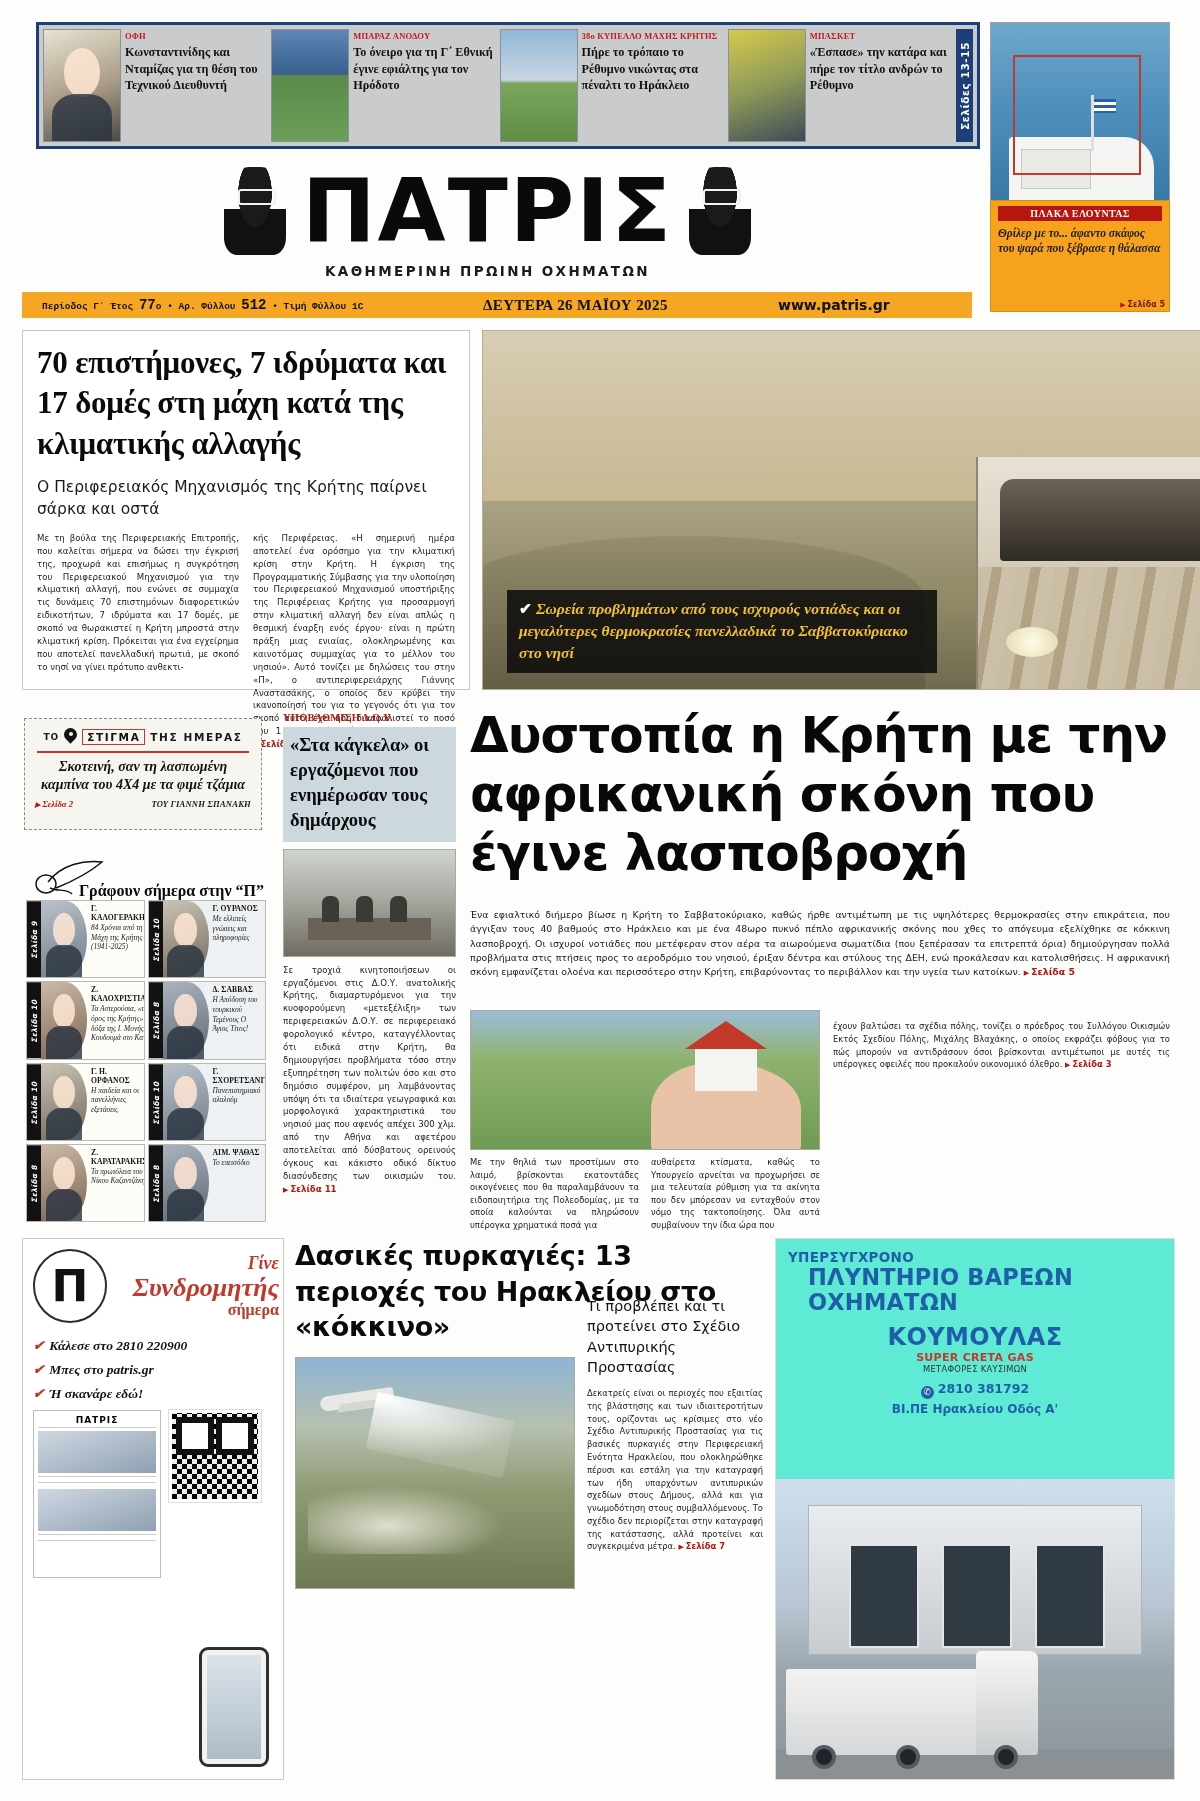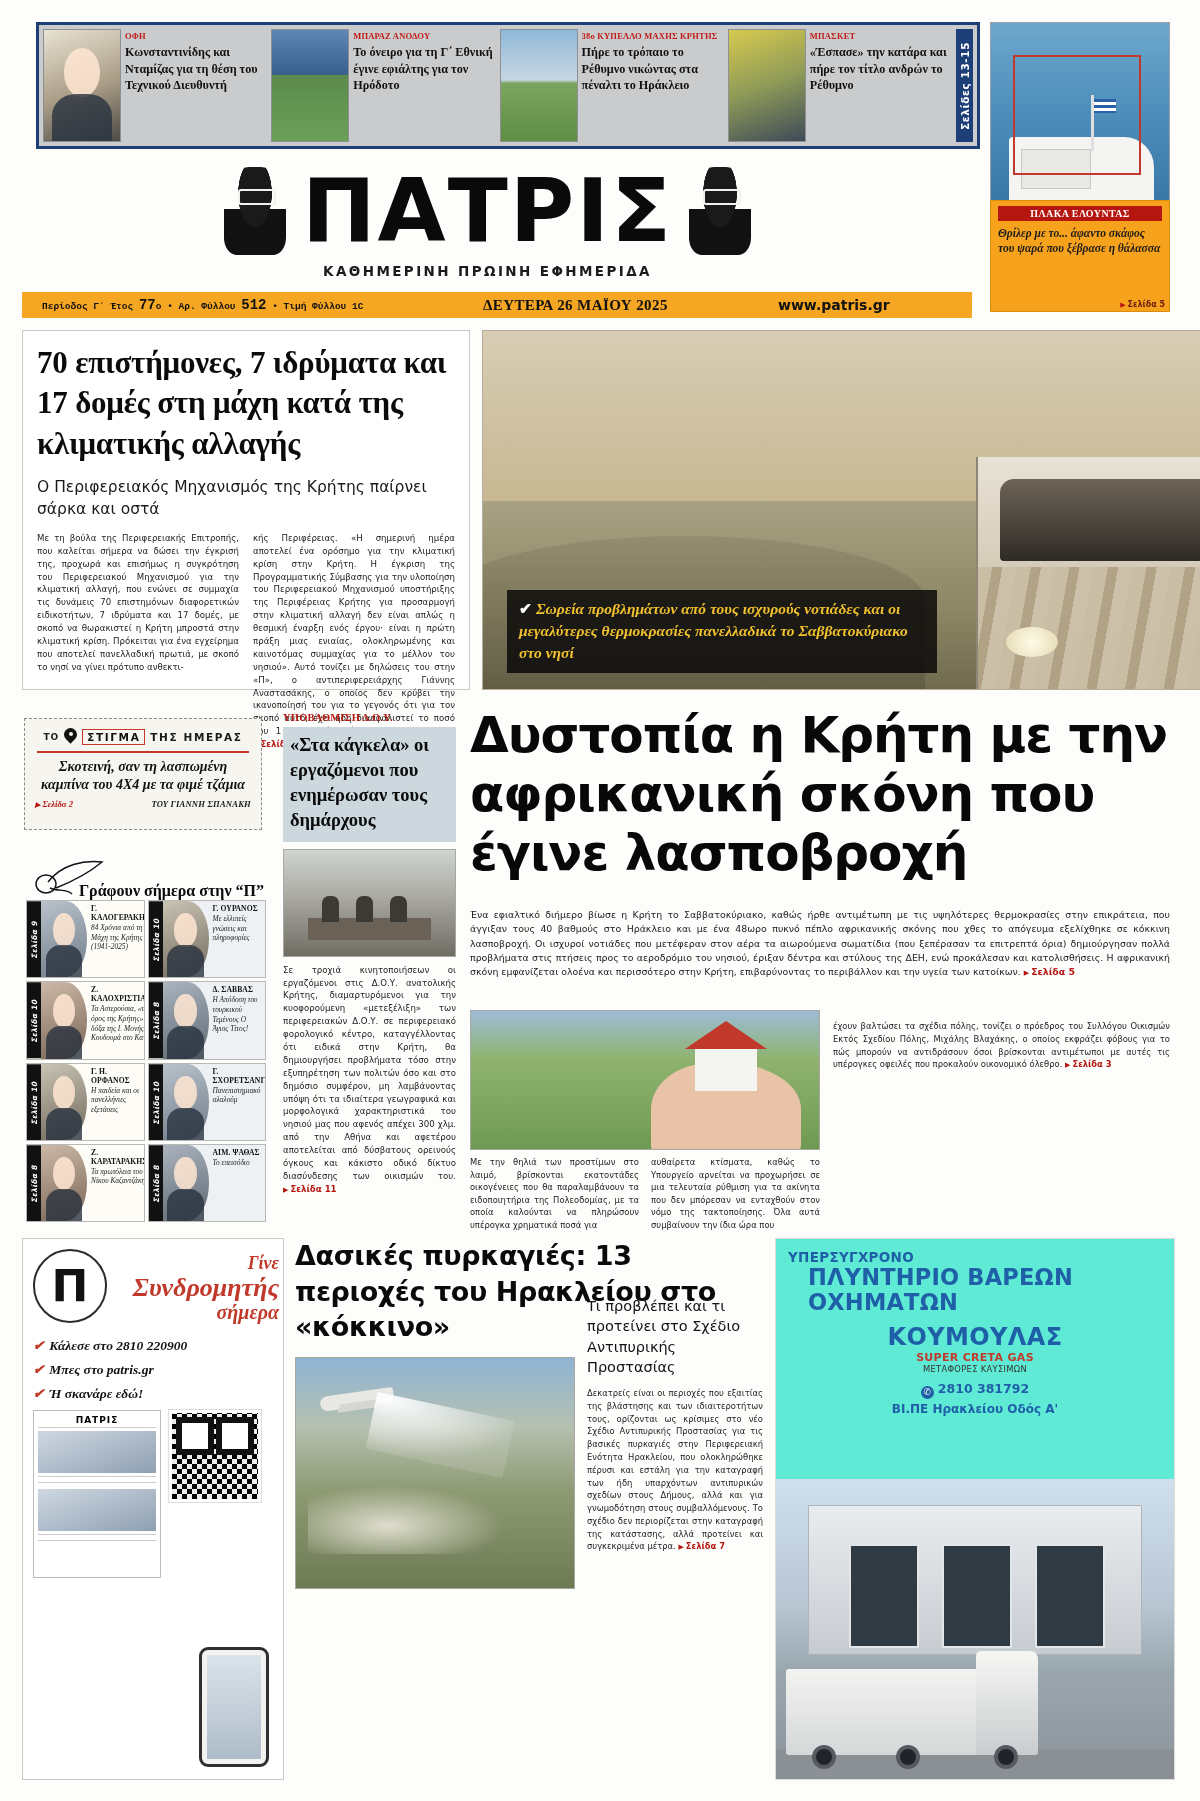--- a/index.html
+++ b/index.html
@@ -409,22 +409,22 @@
   .subs-head { position: absolute; left: 96px; top: 14px; width: 160px; text-align: right; }
   .subs-gine {
     font-family: "Liberation Serif", serif; font-style: italic; font-weight: bold;
     color: #c0392b; font-size: 18px;
   }
   .subs-synd {
     font-family: "Liberation Serif", serif; font-style: italic; font-weight: bold;
     color: #c0392b; font-size: 26px; line-height: 1.04;
   }
   .subs-simera {
-    font-family: "Liberation Serif", serif; font-style: italic; font-weight: bold;
-    color: #c0392b; font-size: 20px;
+    font-family: "Liberation Serif", serif; font-weight: bold;
+    color: #c0392b; font-size: 16px;
   }
   .subs-list { margin-top: 14px; }
   .subs-item {
     font-family: "Liberation Serif", serif; font-style: italic; font-weight: bold;
     font-size: 13.5px; color: #111; margin-bottom: 7px;
   }
   .subs-item .tick { color: #c0392b; margin-right: 5px; }
   .subs-qr-row { display: flex; gap: 8px; margin-top: 8px; align-items: flex-start; }
   .qr {
     width: 92px; height: 92px; background:
@@ -610,21 +610,21 @@
     <div class="plaka-text">Θρίλερ με το... άφαντο σκάφος του ψαρά που ξέβρασε η θάλασσα</div>
     <div class="plaka-page">Σελίδα 5</div>
   </div>
 
   <div class="masthead">
     <div class="mast-row">
       <div class="mast-face"></div>
       <div class="mast-title">ΠΑΤΡΙΣ</div>
       <div class="mast-face"></div>
     </div>
-    <div class="mast-sub">ΚΑΘΗΜΕΡΙΝΗ ΠΡΩΙΝΗ ΕΦΗΜΕΡΙΔΑ</div>
+    <div class="mast-sub">ΚΑΘΗΜΕΡΙΝΗ ΠΡΩΙΝΗ ΟΧΗΜΑΤΩΝ</div>
   </div>
 
   <div class="infobar">
     <div class="ib-left">
       <span>Περίοδος Γ΄ Έτος</span>
       <b>77</b><span>ο</span>
       <span>•  Αρ. Φύλλου</span>
       <b>512</b>
       <span>•  Τιμή Φύλλου 1C</span>
     </div>

